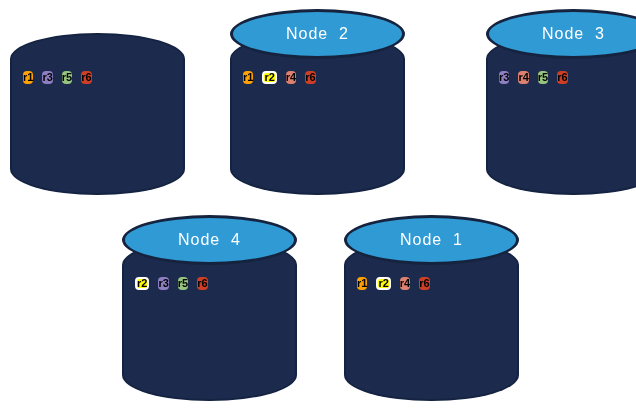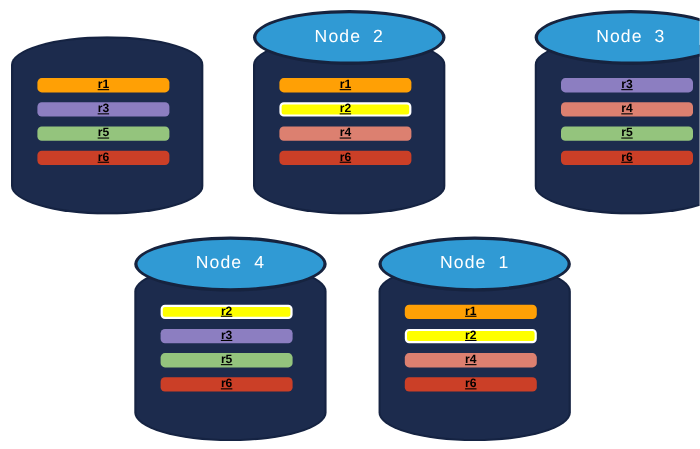--- a/index.html
+++ b/index.html
@@ -40,24 +40,23 @@
     display:flex;align-items:center;justify-content:center;
     z-index:2;
   }
   .node-title{
     font-size:16px;
     white-space:pre;
     letter-spacing:1px;
   }
   .bars{
     position:absolute;
-    left:24px;right:31px;top:62px;
-    display:flex;flex-direction:column;gap:9px;
+    left:13px;right:31px;top:62px;
+    display:flex;flex-direction:row;gap:9px;
     z-index:3;
-    text-decoration:underline;
   }
   .bar{
     height:13px;
     border-radius:4px;
     display:flex;align-items:center;justify-content:center;
     font-size:11px;font-weight:bold;
     box-sizing:border-box;
     line-height:1;
   }
 </style>

